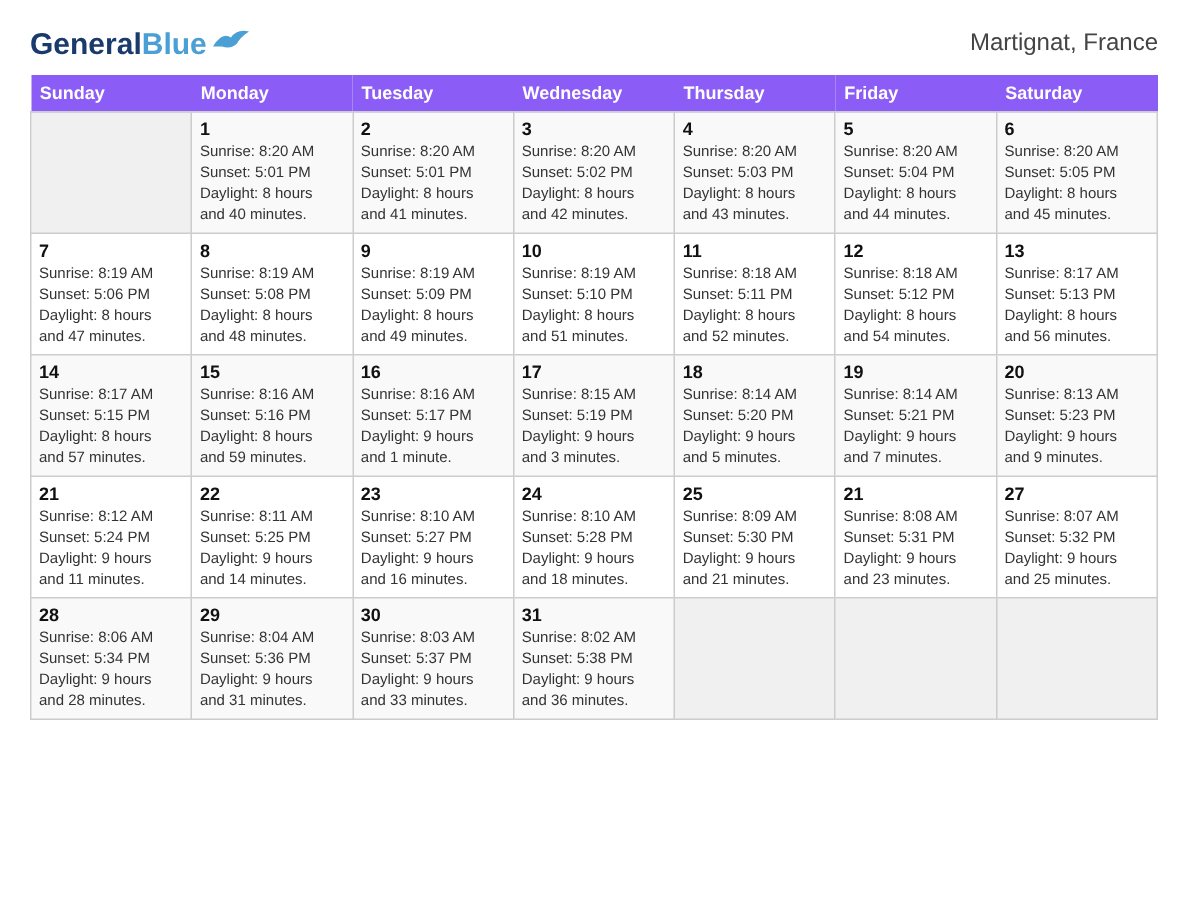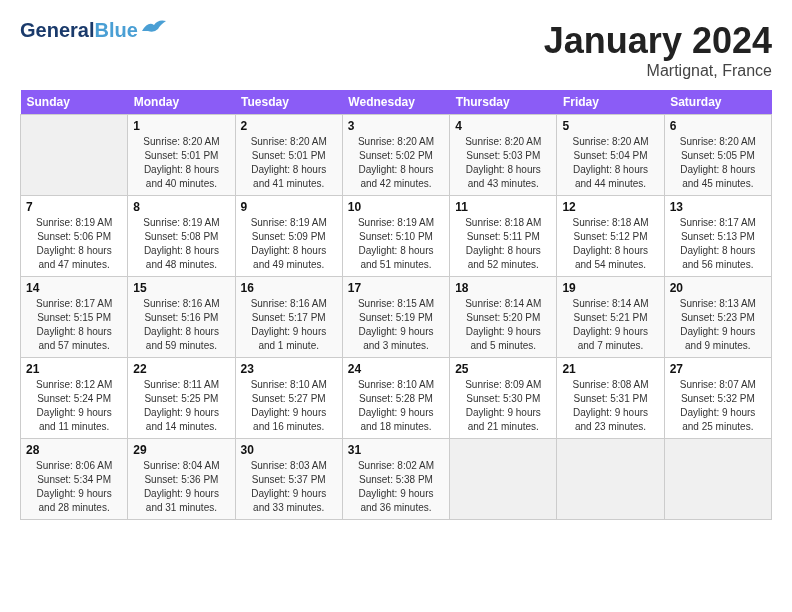--- a/index.html
+++ b/index.html
@@ -67,21 +67,20 @@
       font-weight: bold;
       font-size: 12px;
       color: #111;
       display: block;
       margin-bottom: 2px;
     }
     .cell-info {
       font-size: 10px;
       color: #333;
       line-height: 1.4;
-      text-align: center;
     }
     .empty-cell {
       background: #f0f0f0 !important;
     }
   </style>
 </head>
 <body>
 
 <div class="page">
   <div class="header-row">
@@ -89,21 +88,20 @@
       <div style="display:flex;align-items:center;">
         <div style="font-size:20px;font-weight:bold;color:#1a3a6b;line-height:1;">
           <span>General</span><span style="color:#4a9fd4;">Blue</span>
         </div>
         <svg width="28" height="20" viewBox="0 0 28 20" style="margin-left:2px;margin-top:-6px;">
           <path d="M2 14 Q8 4 14 8 Q18 2 26 4 Q20 8 18 12 Q14 16 8 14 Z" fill="#4a9fd4"></path>
         </svg>
       </div>
     </div>
     <div class="title-block">
-      <div class="month-title">January 2024</div>
       <div class="location">Martignat, France</div>
     </div>
   </div>
 
   <table>
     <thead>
       <tr>
 
       <th>Sunday</th>
           <th>Monday</th>

